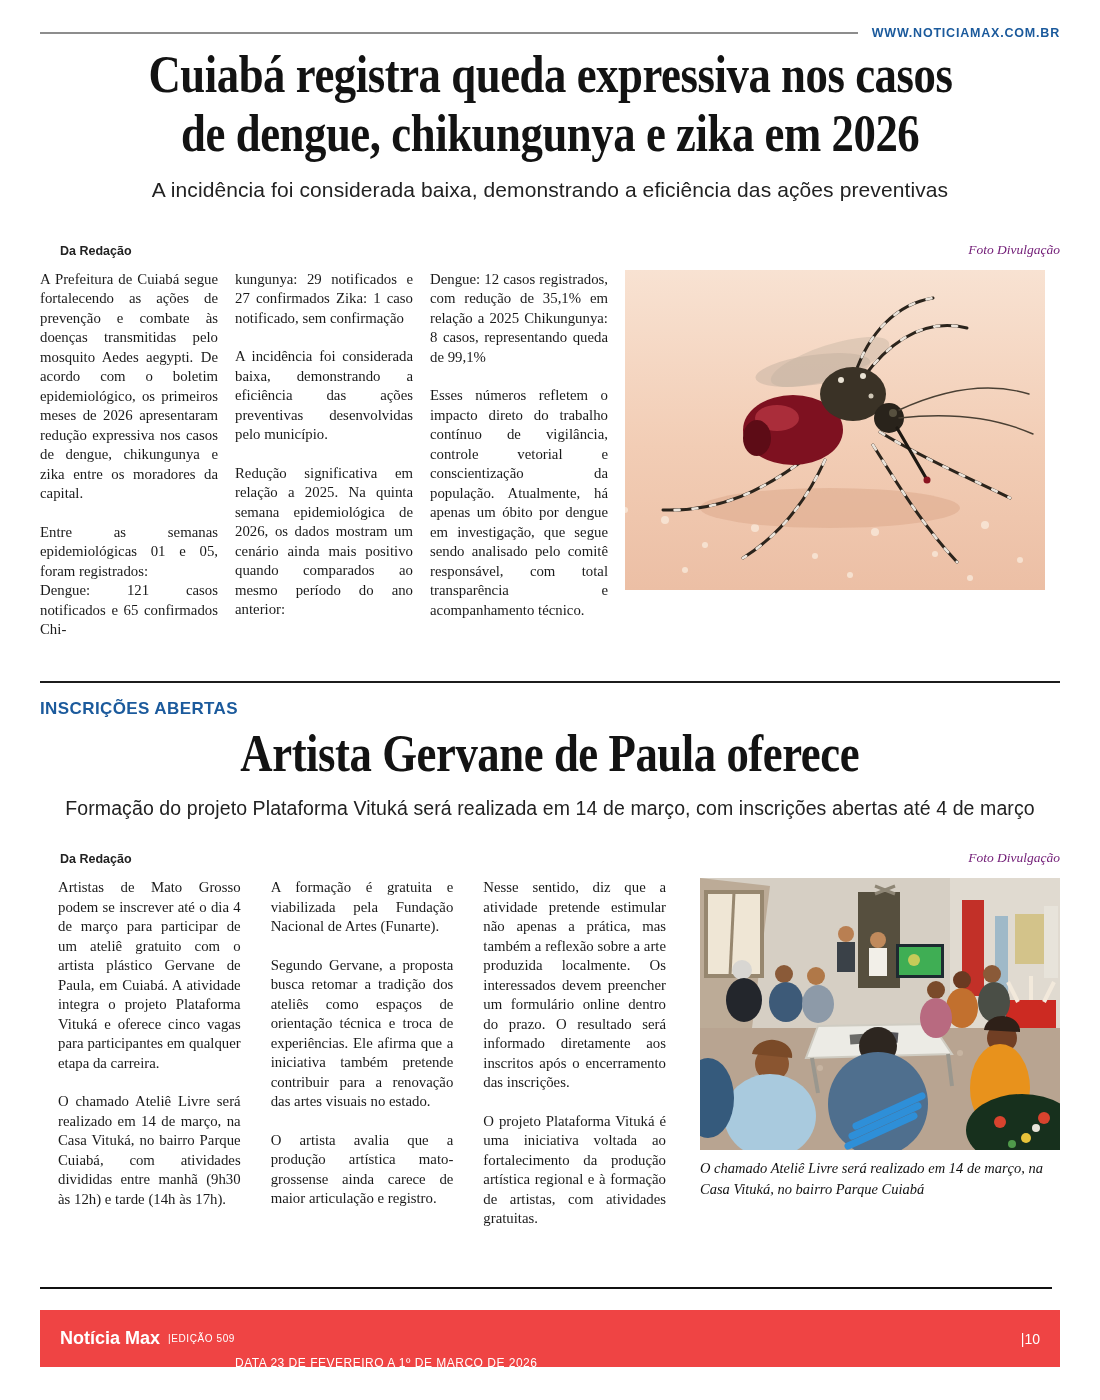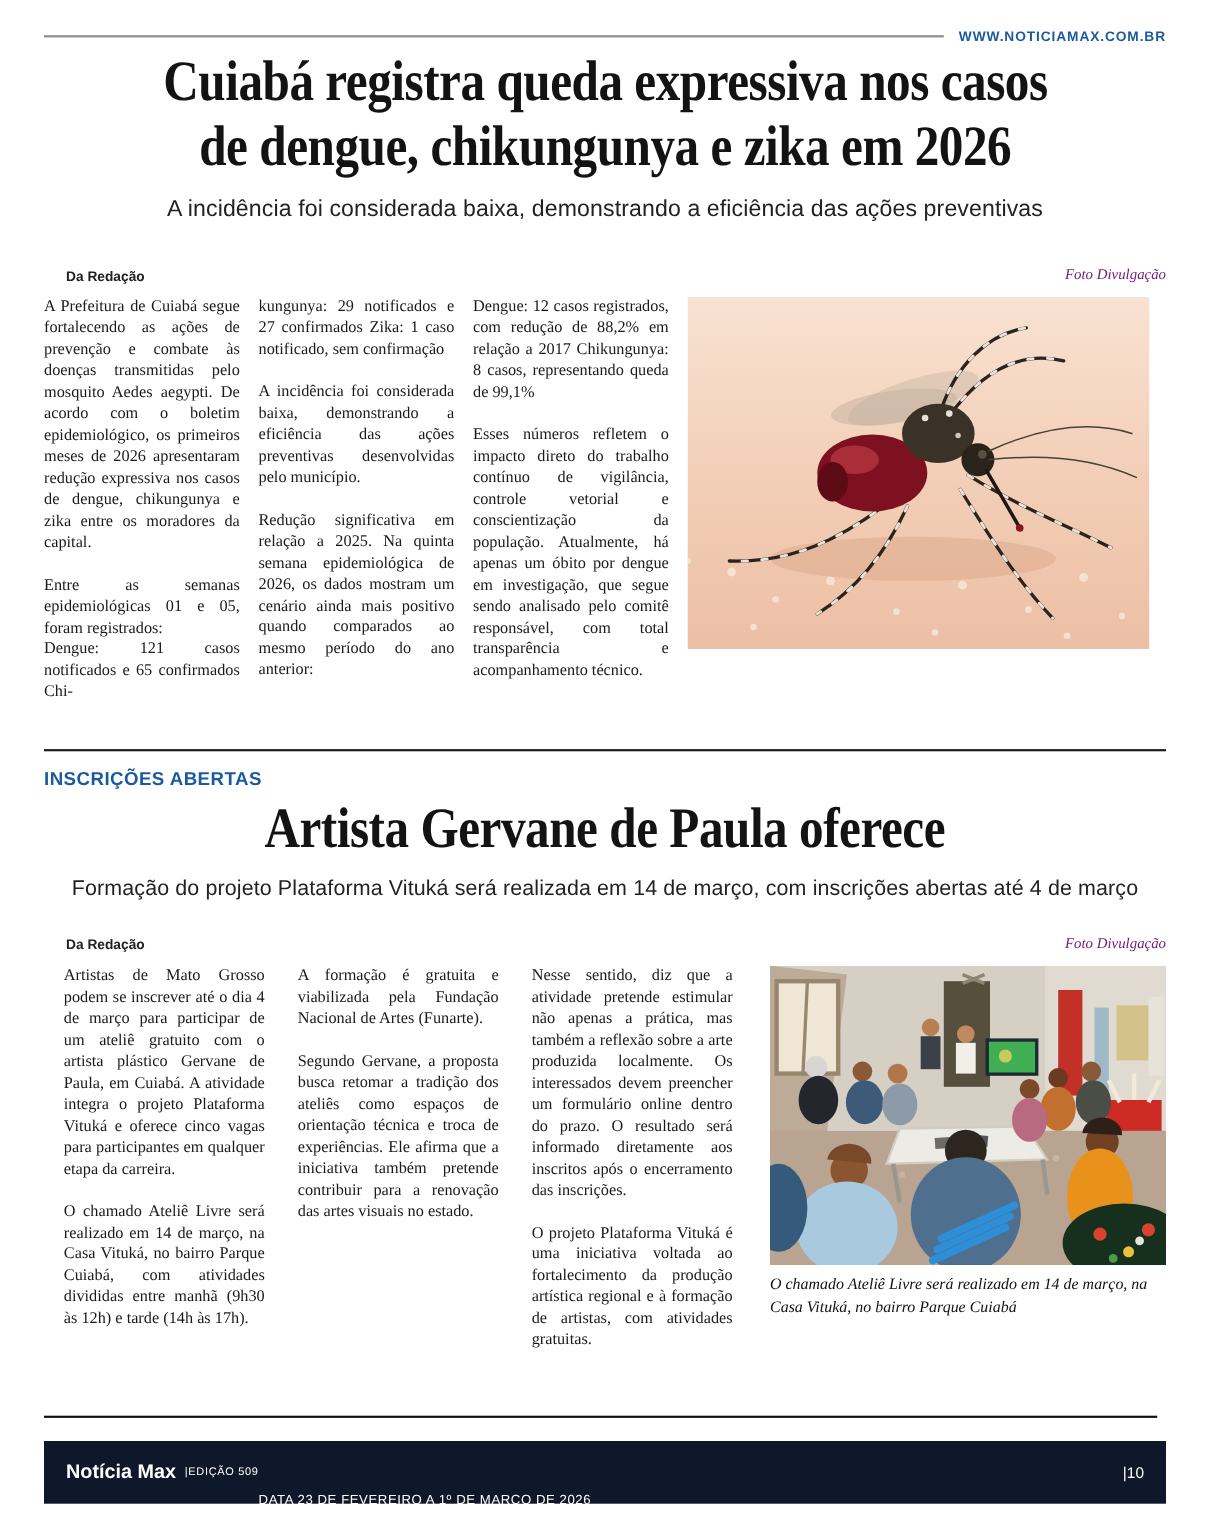--- a/index.html
+++ b/index.html
@@ -56,21 +56,21 @@
     margin-top:8px; font-style:italic; font-size:14.5px; line-height:1.45;
     color:#111; width:360px;
   }
 
   .divider { height:2px; background:#1c1c1c; margin-top:22px; }
 
   
   .footer-line { position:absolute; left:40px; right:48px; top:1287px; height:2px; background:#111; }
   .footer-bar {
     position:absolute; left:40px; right:40px; top:1310px; height:57px;
-    background:#0f172a; display:flex; align-items:center; padding:0 20px;
+    background:#ef4444; display:flex; align-items:center; padding:0 20px;
     font-family:"Liberation Sans", sans-serif; color:#ffffff;
   }
   .footer-brand { font-weight:bold; font-size:18px; }
   .footer-edition { font-size:10px; letter-spacing:0.6px; margin-left:8px; }
   .footer-date { flex:1; text-align:left; font-size:12px; letter-spacing:0.5px;margin-top:48px; }
   .footer-page { font-size:14px; }
 </style>
 </head>
 <body>
 
@@ -100,21 +100,21 @@
         <p>A Prefeitura de Cuiabá segue fortalecendo as ações de prevenção e combate às doenças transmitidas pelo mosquito Aedes aegypti. De acordo com o boletim epidemiológico, os primeiros meses de 2026 apresentaram redução expressiva nos casos de dengue, chikungunya e zika entre os moradores da capital.</p>
         <p>Entre as semanas epidemiológicas 01 e 05, foram registrados:
 Dengue: 121 casos notificados e 65 confirmados Chi-</p>
       </div>
       <div class="body-col">
         <p>kungunya: 29 notificados e 27 confirmados Zika: 1 caso notificado, sem confirmação</p>
         <p>A incidência foi considerada baixa, demonstrando a eficiência das ações preventivas desenvolvidas pelo município.</p>
         <p>Redução significativa em relação a 2025. Na quinta semana epidemiológica de 2026, os dados mostram um cenário ainda mais positivo quando comparados ao mesmo período do ano anterior:</p>
       </div>
       <div class="body-col">
-        <p>Dengue: 12 casos registrados, com redução de 88,2% em relação a 2017 Chikungunya: 8 casos, representando queda de 99,1%</p>
+        <p>Dengue: 12 casos registrados, com redução de 35,1% em relação a 2025 Chikungunya: 8 casos, representando queda de 99,1%</p>
         <p>Esses números refletem o impacto direto do trabalho contínuo de vigilância, controle vetorial e conscientização da população. Atualmente, há apenas um óbito por dengue em investigação, que segue sendo analisado pelo comitê responsável, com total transparência e acompanhamento técnico.</p>
       </div>
 
       <figure class="photo-frame photo1">
         <svg width="420" height="320" viewBox="0 0 420 320">
           <defs>
             <linearGradient id="skin" x1="0" y1="0" x2="0" y2="1">
               <stop offset="0" stop-color="#f8e2d2"></stop>
               <stop offset="0.55" stop-color="#f2cdb5"></stop>
               <stop offset="1" stop-color="#ecbfa5"></stop>
@@ -197,20 +197,21 @@
     </div>
 
     <div class="article-row a2 a2-pad">
       <div class="body-col">
         <p>Artistas de Mato Grosso podem se inscrever até o dia 4 de março para participar de um ateliê gratuito com o artista plástico Gervane de Paula, em Cuiabá. A atividade integra o projeto Plataforma Vituká e oferece cinco vagas para participantes em qualquer etapa da carreira.</p>
         <p>O chamado Ateliê Livre será realizado em 14 de março, na Casa Vituká, no bairro Parque Cuiabá, com atividades divididas entre manhã (9h30 às 12h) e tarde (14h às 17h).</p>
       </div>
       <div class="body-col">
         <p>A formação é gratuita e viabilizada pela Fundação Nacional de Artes (Funarte).</p>
         <p>Segundo Gervane, a proposta busca retomar a tradição dos ateliês como espaços de orientação técnica e troca de experiências. Ele afirma que a iniciativa também pretende contribuir para a renovação das artes visuais no estado.</p>
+        <p>O artista avalia que a produção artística mato-grossense ainda carece de maior articulação e registro.</p>
       </div>
       <div class="body-col">
         <p>Nesse sentido, diz que a atividade pretende estimular não apenas a prática, mas também a reflexão sobre a arte produzida localmente. Os interessados devem preencher um formulário online dentro do prazo. O resultado será informado diretamente aos inscritos após o encerramento das inscrições.</p>
         <p>O projeto Plataforma Vituká é uma iniciativa voltada ao fortalecimento da produção artística regional e à formação de artistas, com atividades gratuitas.</p>
       </div>
 
       <figure class="photo-frame photo2">
         <svg width="360" height="272" viewBox="0 0 360 272">
 
           <rect x="0" y="0" width="360" height="150" fill="#d6cfc4"></rect>

